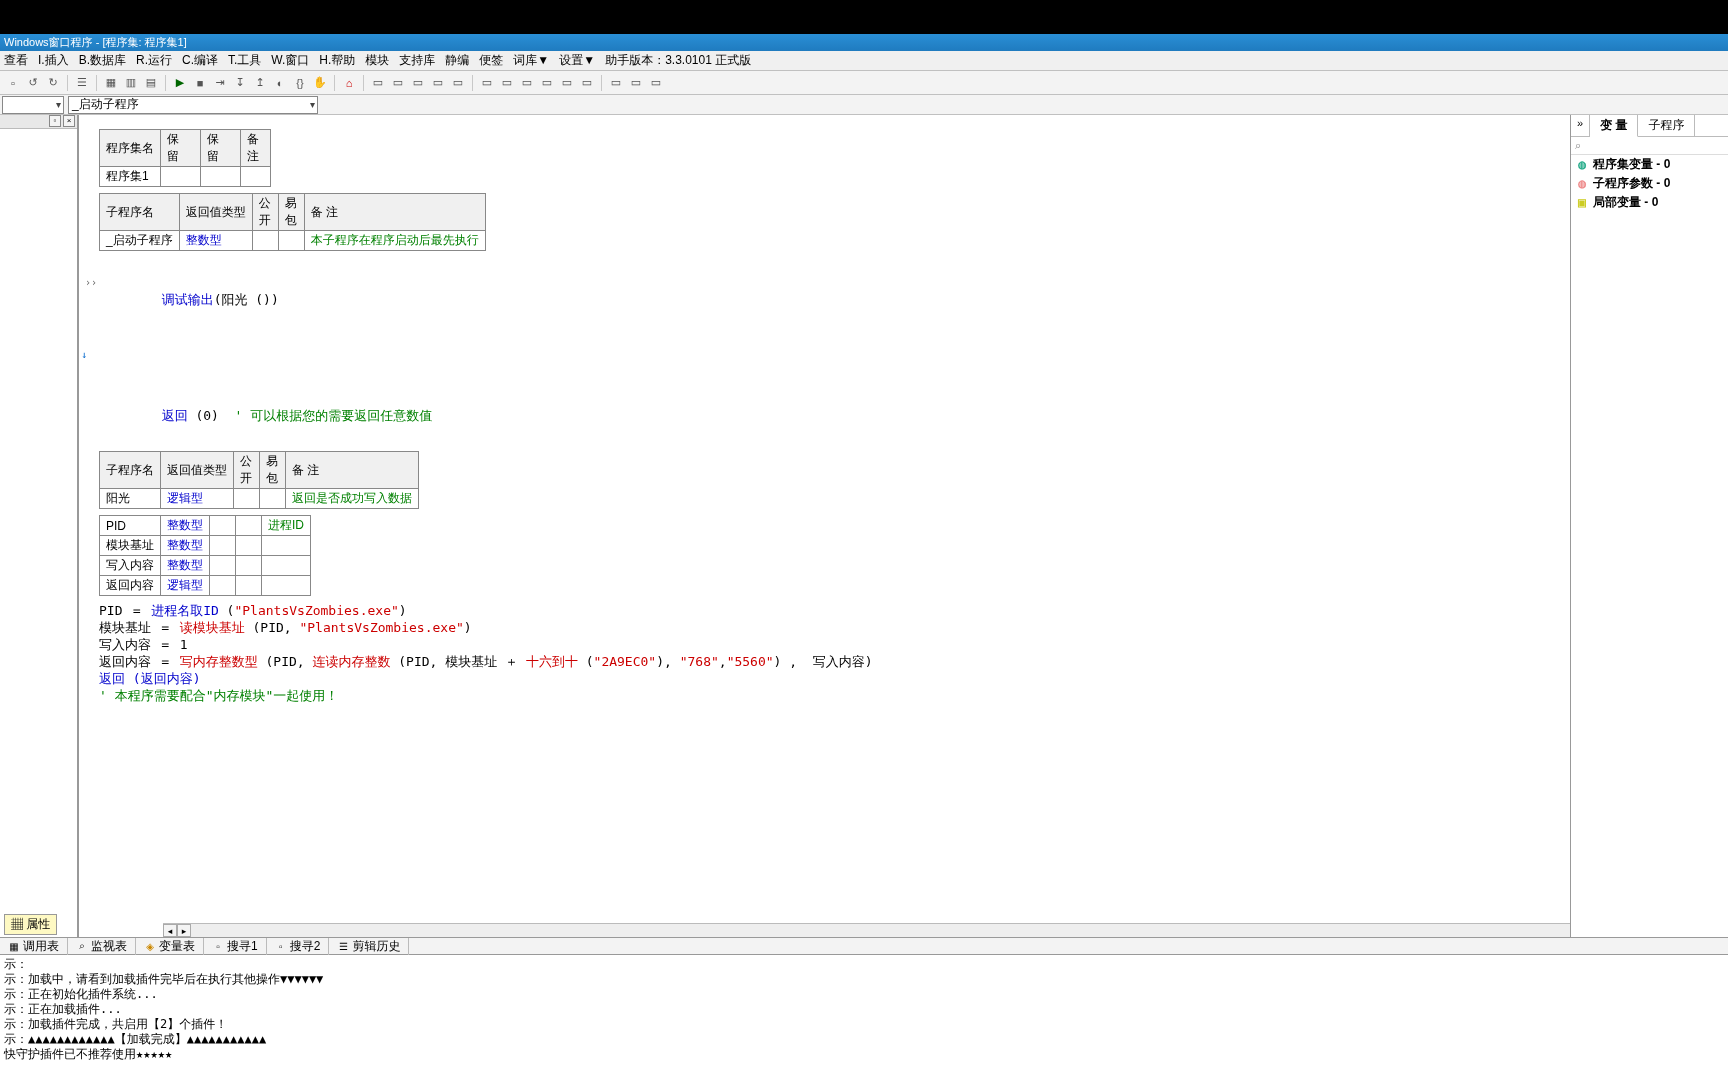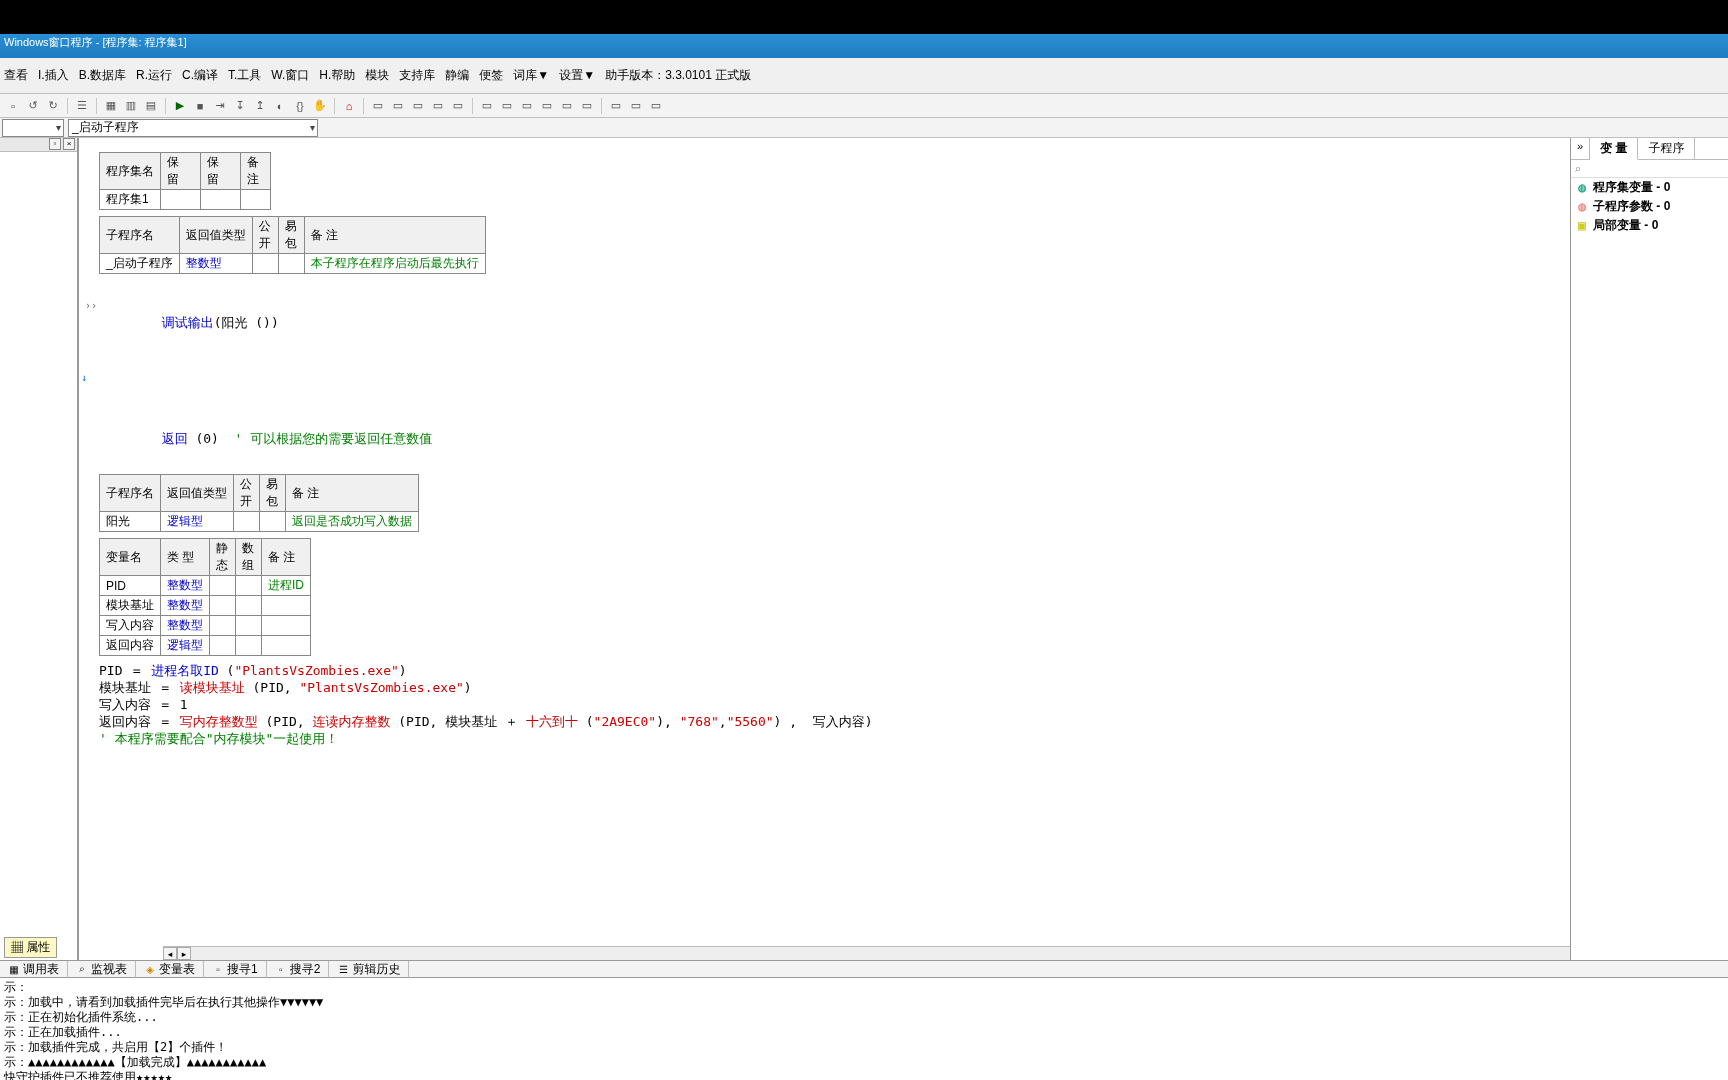--- a/index.html
+++ b/index.html
@@ -1,20 +1,20 @@
 <!DOCTYPE html>
 <html><head>
 <meta charset="utf-8">
 <style>
 * { margin: 0; padding: 0; box-sizing: border-box; }
 body { font-family: "SimSun", "Microsoft YaHei", sans-serif; font-size: 12px; background: #fff; overflow: hidden; }
 
 .blackbar { height: 34px; background: #000; }
-.titlebar { height: 24px; background: linear-gradient(to bottom,#2a8fd6,#1f7bbf); color: #fff; font-size: 11px; line-height: 17px; padding-left: 4px; }
-.menubar { height: 36px; background: #f0f0f0; border-bottom: 1px solid #c0c0c0; display: flex; align-items: center; padding-left: 4px; gap: 10px; font-size: 12px; }
+.titlebar { height: 17px; background: linear-gradient(to bottom,#2a8fd6,#1f7bbf); color: #fff; font-size: 11px; line-height: 17px; padding-left: 4px; }
+.menubar { height: 20px; background: #f0f0f0; border-bottom: 1px solid #c0c0c0; display: flex; align-items: center; padding-left: 4px; gap: 10px; font-size: 12px; }
 .menubar span { cursor: default; }
 
 .toolbar { height: 24px; background: #f3f3f3; border-bottom: 1px solid #c0c0c0; display: flex; align-items: center; padding: 0 4px; gap: 2px; }
 .tbtn { width: 18px; height: 18px; display: flex; align-items: center; justify-content: center; color: #555; font-size: 11px; }
 .tsep { width: 1px; height: 16px; background: #c8c8c8; margin: 0 3px; }
 
 .combo-row { height: 20px; background: #f3f3f3; border-bottom: 1px solid #c0c0c0; display: flex; align-items: center; }
 .combo { height: 18px; border: 1px solid #888; background: #fff; display: flex; align-items: center; padding: 0 3px; font-size: 12px; position: relative; }
 .combo::after { content:"▾"; position:absolute; right:2px; font-size:10px; color:#444; }
 
@@ -203,27 +203,20 @@
           <td class="c-blue">逻辑型</td>
           <td style="width:26px"></td>
           <td style="width:26px"></td>
           <td class="c-green">返回是否成功写入数据</td>
         </tr>
       </tbody>
         </table>
 
       <table class="grid">
         <tbody>
-            <tr>
-          <th>变量名</th>
-          <th>类  型</th>
-          <th>静态</th>
-          <th>数组</th>
-          <th>备  注</th>
-        </tr>
         <tr>
               <td>PID</td>
               <td class="c-blue">整数型</td>
               <td style="width:26px"></td>
               <td style="width:26px"></td>
               <td class="c-green">进程ID</td>
             </tr>
         <tr>
               <td>模块基址</td>
               <td class="c-blue">整数型</td>
@@ -245,20 +238,21 @@
               <td></td>
               <td></td>
             </tr>
       </tbody>
         </table>
 
       <div class="codeline"><span>PID ＝ </span><span class="c-blue">进程名取ID</span><span> (</span><span class="c-red">"PlantsVsZombies.exe"</span><span>)</span></div>
       <div class="codeline"><span>模块基址 ＝ </span><span class="c-red">读模块基址</span><span> (PID, </span><span class="c-red">"PlantsVsZombies.exe"</span><span>)</span></div>
       <div class="codeline">写入内容 ＝ 1</div>
       <div class="codeline"><span>返回内容 ＝ </span><span class="c-red">写内存整数型</span><span> (PID, </span><span class="c-red">连读内存整数</span><span> (PID, 模块基址 ＋ </span><span class="c-red">十六到十</span><span> (</span><span class="c-red">"2A9EC0"</span><span>), </span><span class="c-red">"768"</span><span>,</span><span class="c-red">"5560"</span><span>) ,  写入内容)</span></div>
+      <div class="codeline c-blue">返回 (返回内容)</div>
       <div class="codeline c-green">' 本程序需要配合"内存模块"一起使用！</div>
 
     </div>
     <div class="hscroll">
       <div class="arr">◂</div>
       <div class="arr">▸</div>
     </div>
   </div>
 
   <div class="right-panel">

